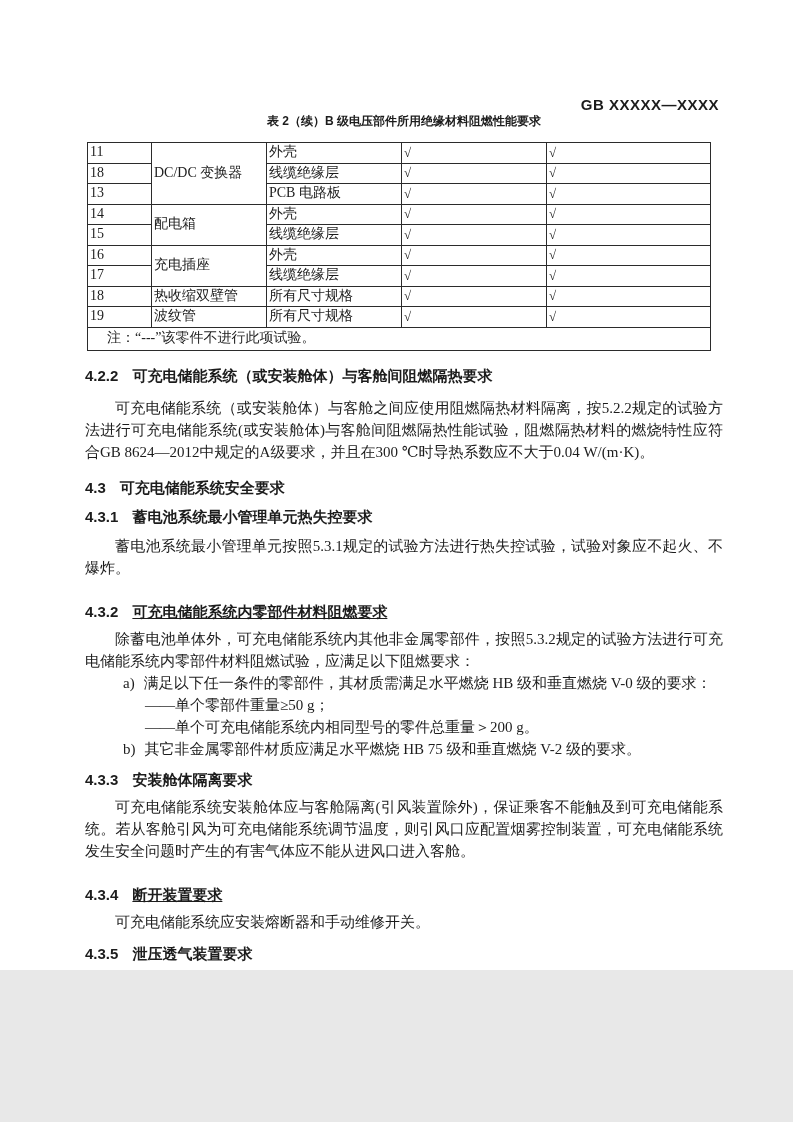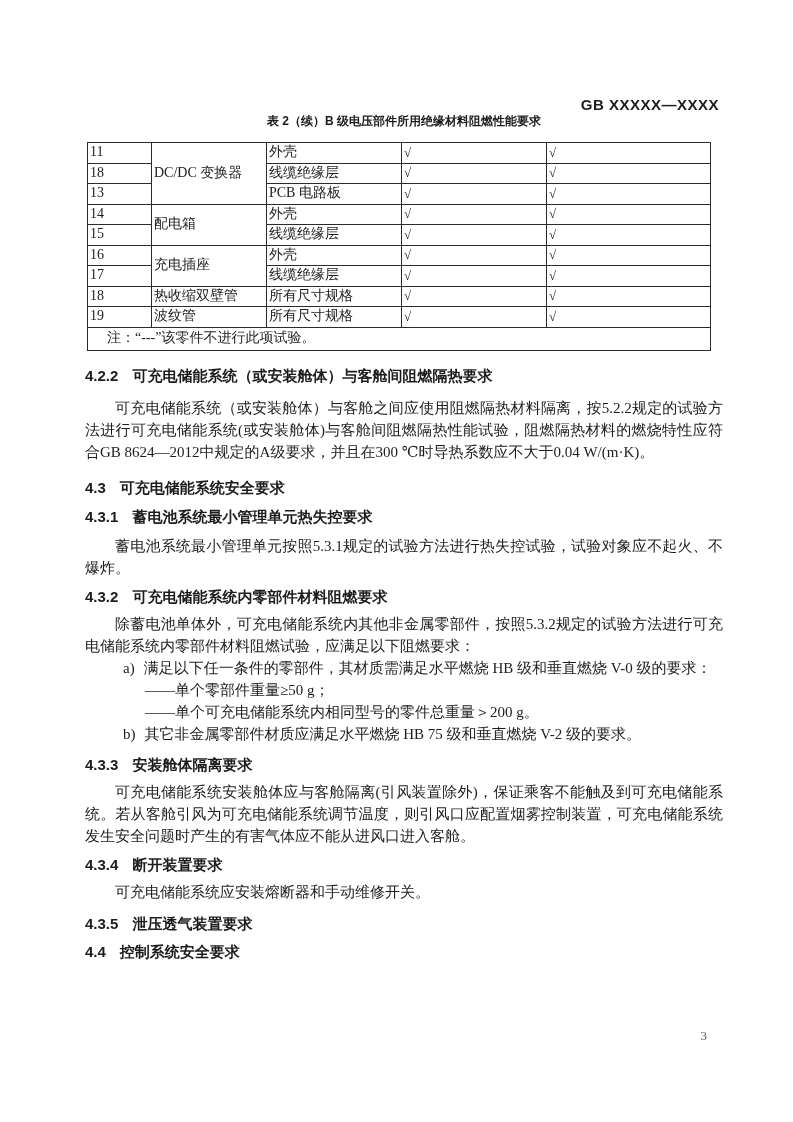--- a/index.html
+++ b/index.html
@@ -1,20 +1,20 @@
 <!DOCTYPE html>
 <html><head>
 <meta charset="utf-8">
 <style>
   * { margin: 0; padding: 0; box-sizing: border-box; }
   html, body { background: #e8e8e8; }
   .page {
     position: relative;
     width: 793px;
-    height: 1122px;
+    height: 970px;
     margin: 0 auto;
     background: #ffffff;
     font-family: "Liberation Serif", "DejaVu Serif", serif;
     color: #1c1c1c;
     overflow: hidden;
   }
   .content { padding: 0 70px 0 85px; }
 
   .doc-code {
     margin-top: 96px;
@@ -63,21 +63,21 @@
 
   .h {
     font-family: "Liberation Sans", "DejaVu Sans", sans-serif;
     font-weight: bold;
     font-size: 15px;
     line-height: 20px;
   }
   .h .num { display: inline-block; margin-right: 14px; }
   .mt15 { margin-top: 15px; }
   .mt9  { margin-top: 9px; }
-  .mt12 { margin-top: 8px; }
+  .mt12 { margin-top: 23px; text-decoration: underline; }
   .mt10 { margin-top: 10px; }
   .mt11 { margin-top: 11px; }
 
   .p {
     font-size: 15px;
     line-height: 22px;
     text-align: justify;
     text-indent: 2em;
   }
   .p.mt7 { margin-top: 11px; }

